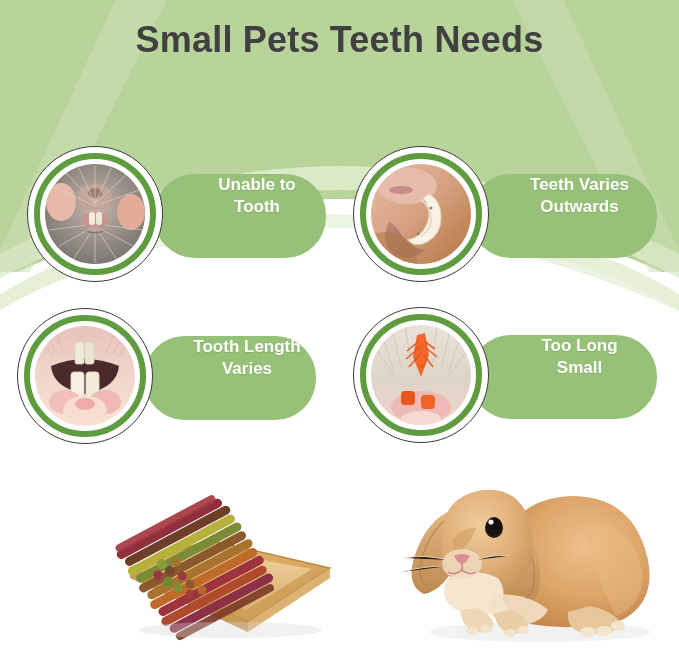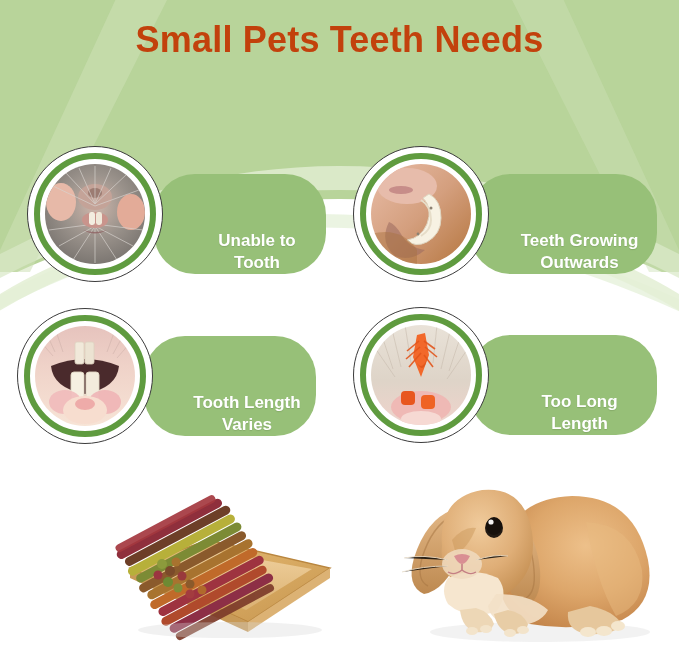--- a/index.html
+++ b/index.html
@@ -28,44 +28,44 @@
 
   
   .title {
     position: absolute;
     top: 18px;
     left: 0;
     width: 679px;
     text-align: center;
     font-size: 36px;
     font-weight: bold;
-    color: #c2410c;
+    color: #404040;
     letter-spacing: 0.2px;
     line-height: 44px;
     white-space: nowrap;
   }
 
   
   .card {
     position: absolute;
     height: 140px;
   }
   .card-r1c1 { left: 26px;  top: 145px; width: 300px; }
   .card-r1c2 { left: 352px; top: 145px; width: 305px; }
   .card-r2c1 { left: 16px;  top: 307px; width: 300px; }
   .card-r2c2 { left: 352px; top: 306px; width: 305px; }
 
   .pill {
     position: absolute;
     top: 29px;
-    height: 100px;
+    height: 84px;
     border-radius: 41px;
     background: #97c078;
     display: flex;
-    align-items: flex-end;
+    align-items: flex-start;
     justify-content: center;
     box-sizing: border-box;
   }
   .card-r1c1 .pill { left: 128px; width: 172px; padding-left: 34px; }
   .card-r1c2 .pill { left: 118px; width: 187px; padding-left: 32px; }
   .card-r2c1 .pill { left: 128px; width: 172px; padding-left: 34px; }
   .card-r2c2 .pill { left: 118px; width: 187px; padding-left: 32px; }
 
   .pill-label {
     color: #ffffff;
@@ -200,21 +200,21 @@
           <rect x="51" y="48" width="6" height="13" rx="2.4" fill="#efe7d8"></rect>
           <path d="M38 66 Q50 73 62 66 Q50 70 38 66 Z" fill="#8d5f60" opacity="0.75"></path>
         </svg>
       </div>
     </div>
   </div>
 
   <div class="card card-r1c2">
     <div class="pill">
       <div class="pill-label">
-        <span>Teeth Growing</span><br>
+        <span>Teeth Varies</span><br>
         <span>Outwards</span>
       </div>
     </div>
     <div class="badge">
       <div class="badge-outline"></div>
       <div class="badge-ring"></div>
       <div class="badge-photo">
         <svg viewBox="0 0 100 100" aria-hidden="true">
           <defs>
             <linearGradient id="skin2" x1="0" y1="0" x2="1" y2="1">
@@ -276,21 +276,21 @@
           <ellipse cx="50" cy="78" rx="10" ry="6" fill="#e88a90" opacity="0.6"></ellipse>
         </svg>
       </div>
     </div>
   </div>
 
   <div class="card card-r2c2">
     <div class="pill">
       <div class="pill-label">
         <span>Too Long</span><br>
-        <span>Length</span>
+        <span>Small</span>
       </div>
     </div>
     <div class="badge">
       <div class="badge-outline"></div>
       <div class="badge-ring"></div>
       <div class="badge-photo">
         <svg viewBox="0 0 100 100" aria-hidden="true">
           <defs>
             <linearGradient id="fur4" x1="0" y1="0" x2="0" y2="1">
               <stop offset="0%" stop-color="#e9e2d8"></stop>

